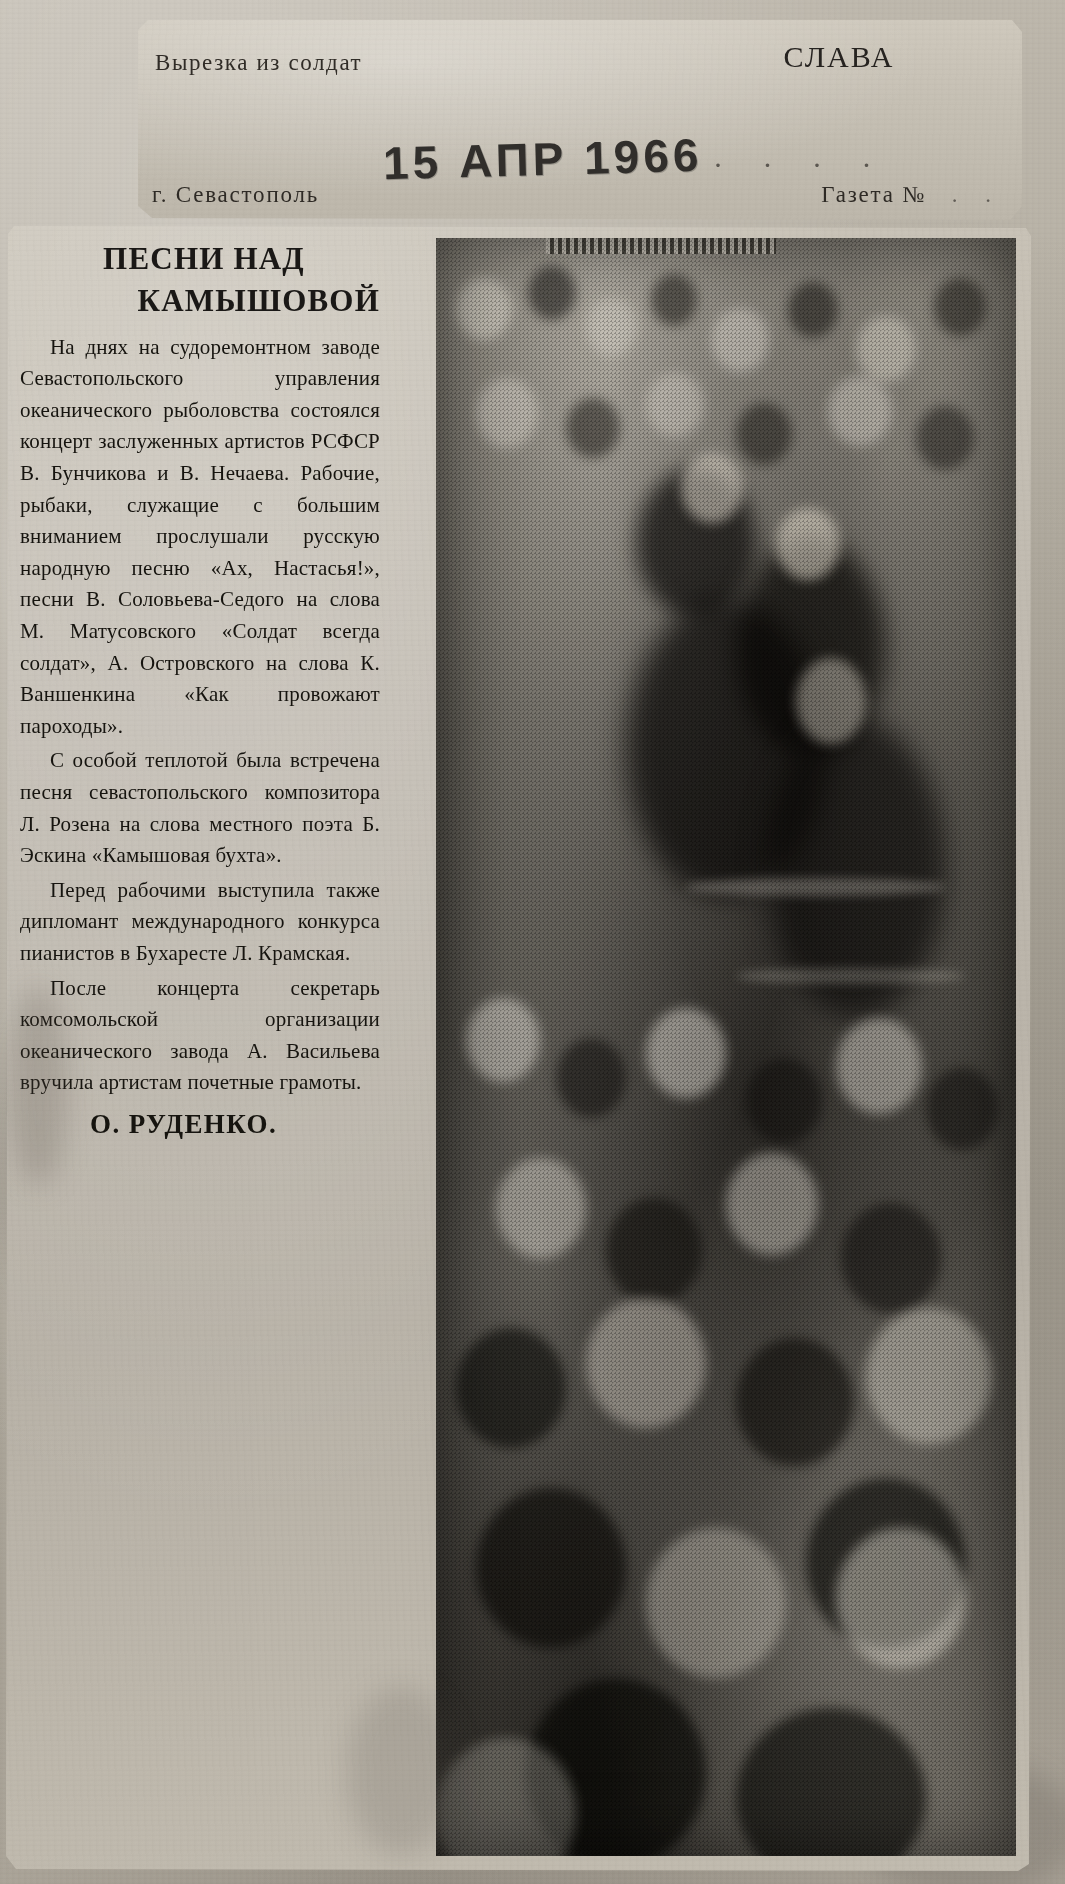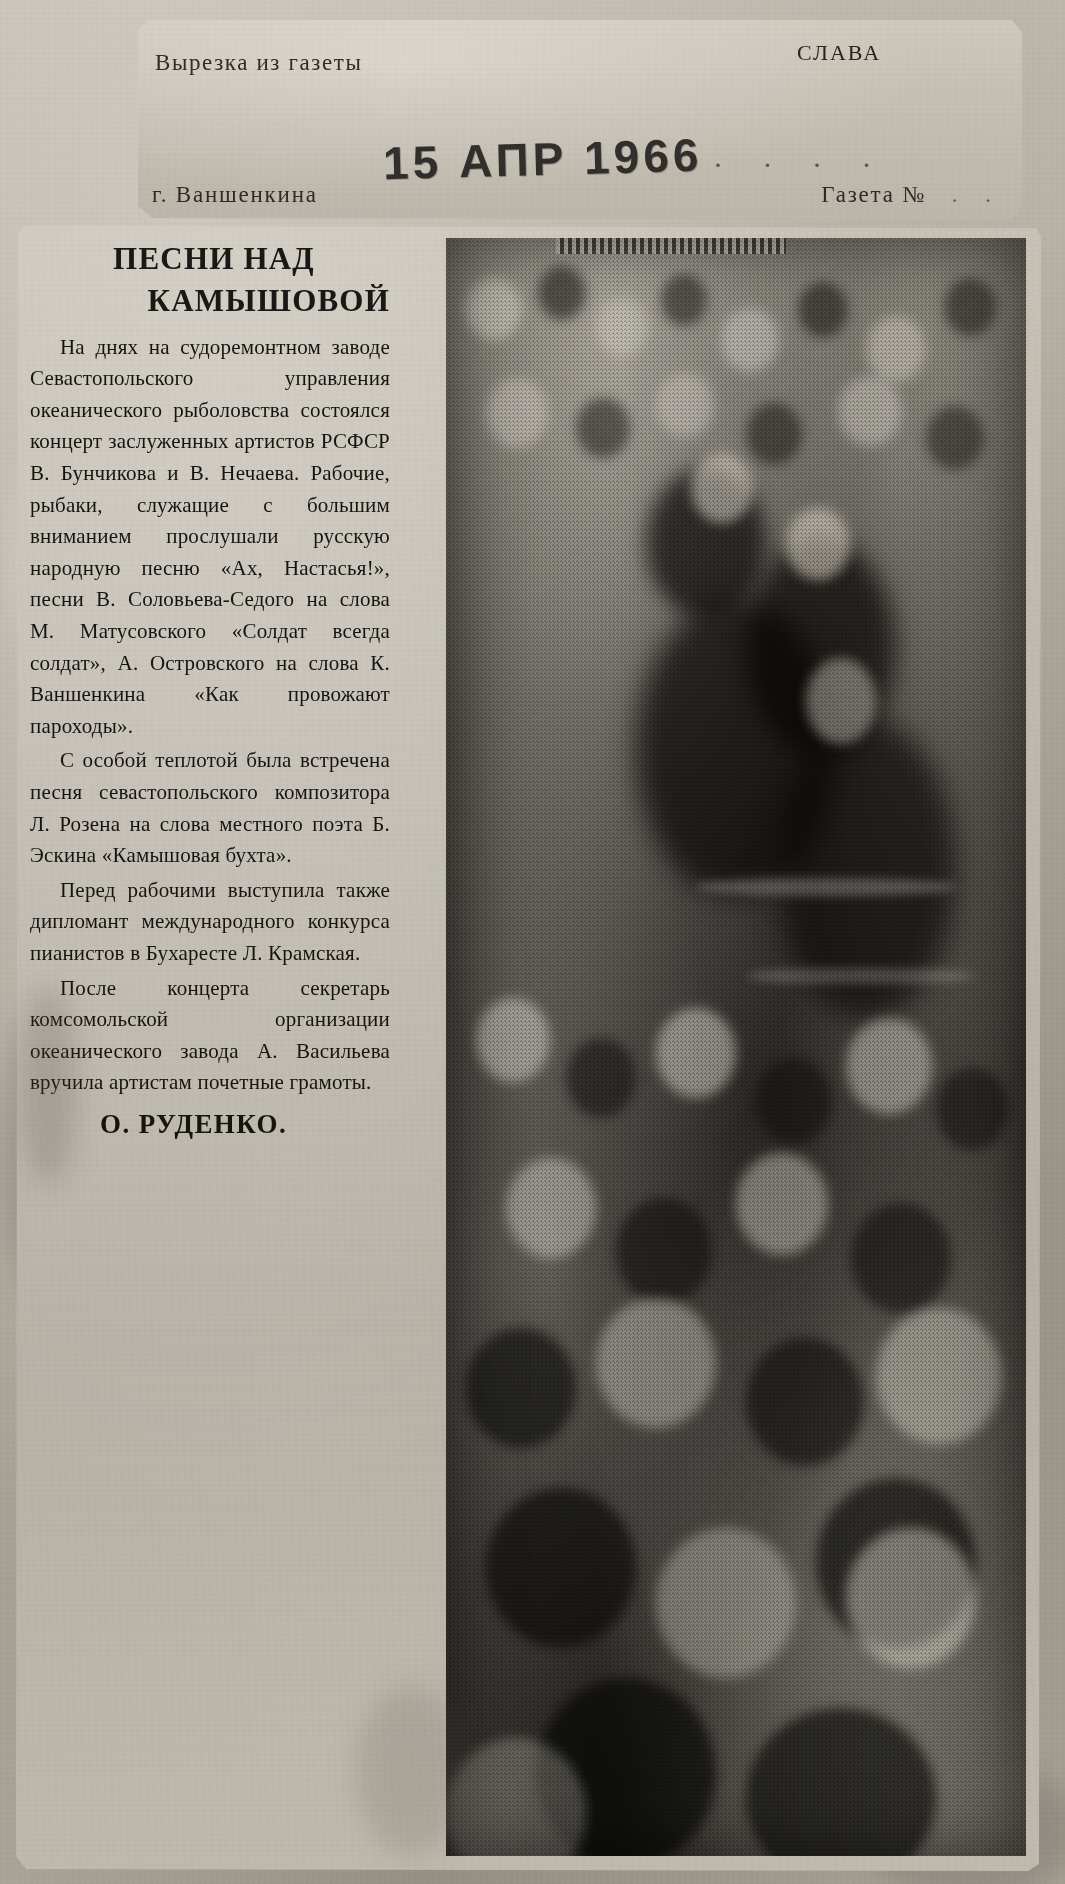--- a/index.html
+++ b/index.html
@@ -65,21 +65,21 @@
     letter-spacing: 1.6px;
     color: #302c27;
     font-family: "Liberation Serif", serif;
   }
   .paper-name {
     position: absolute;
     right: 18px;
     top: 20px;
     width: 330px;
     text-align: center;
-    font-size: 22px;
+    font-size: 30px;
     line-height: 1.15;
     letter-spacing: 2px;
     color: #262320;
     font-family: "Liberation Serif", serif;
   }
   .paper-name span { display: block; }
 
   .date-stamp {
     position: absolute;
     left: 245px;
@@ -126,21 +126,21 @@
     bottom: 12px;
     font-size: 23px;
     letter-spacing: 11px;
     color: #3a3631;
     opacity: .7;
   }
 
   
   .clipping {
     position: absolute;
-    left: 16px;
+    left: 6px;
     top: 226px;
     width: 1025px;
     height: 1645px;
     background:
       radial-gradient(ellipse at 20% 8%, rgba(255,255,255,0.22), rgba(255,255,255,0) 55%),
       linear-gradient(175deg, #cac4b8 0%, #c0bab0 30%, #b7b1a6 65%, #c1bbaf 100%);
     clip-path: polygon(8px 0px, 1020px 2px, 1025px 10px, 1023px 1638px, 1012px 1645px, 10px 1643px, 0px 1630px, 2px 8px);
     box-shadow: 0 2px 8px rgba(0,0,0,0.32);
     overflow: hidden;
   }
@@ -261,30 +261,30 @@
   <div id="grain"></div>
 
   <div class="stain" style="left:10px; top:430px; width:120px; height:260px; background:rgba(255,255,255,.16);"></div>
   <div class="stain" style="left:0px; top:1000px; width:90px; height:300px; background:rgba(60,56,50,.18);"></div>
   <div class="stain" style="left:860px; top:1760px; width:220px; height:140px; background:rgba(70,66,58,.20);"></div>
 </div>
 
 <div class="header-slip">
   <div class="hdr-grain"></div>
 
-  <div class="lbl-clipping">Вырезка из газеты</div>
+  <div class="lbl-clipping">Вырезка из солдат</div>
 
   <div class="paper-name">
     <span>СЛАВА</span>
   </div>
 
   <div class="date-stamp">15 АПР 1966</div>
   <div class="dot-row">· · · ·</div>
 
-  <div class="lbl-city">г. Ваншенкина</div>
+  <div class="lbl-city">г. Севастополь</div>
   <div class="lbl-gazeta">Газета №</div>
   <div class="lbl-gazeta-dots">. .</div>
 </div>
 
 <div class="clipping">
   <div class="clip-grain"></div>
 
   <div class="article-col">
     <div class="headline">
       <span class="l1">ПЕСНИ НАД</span>

